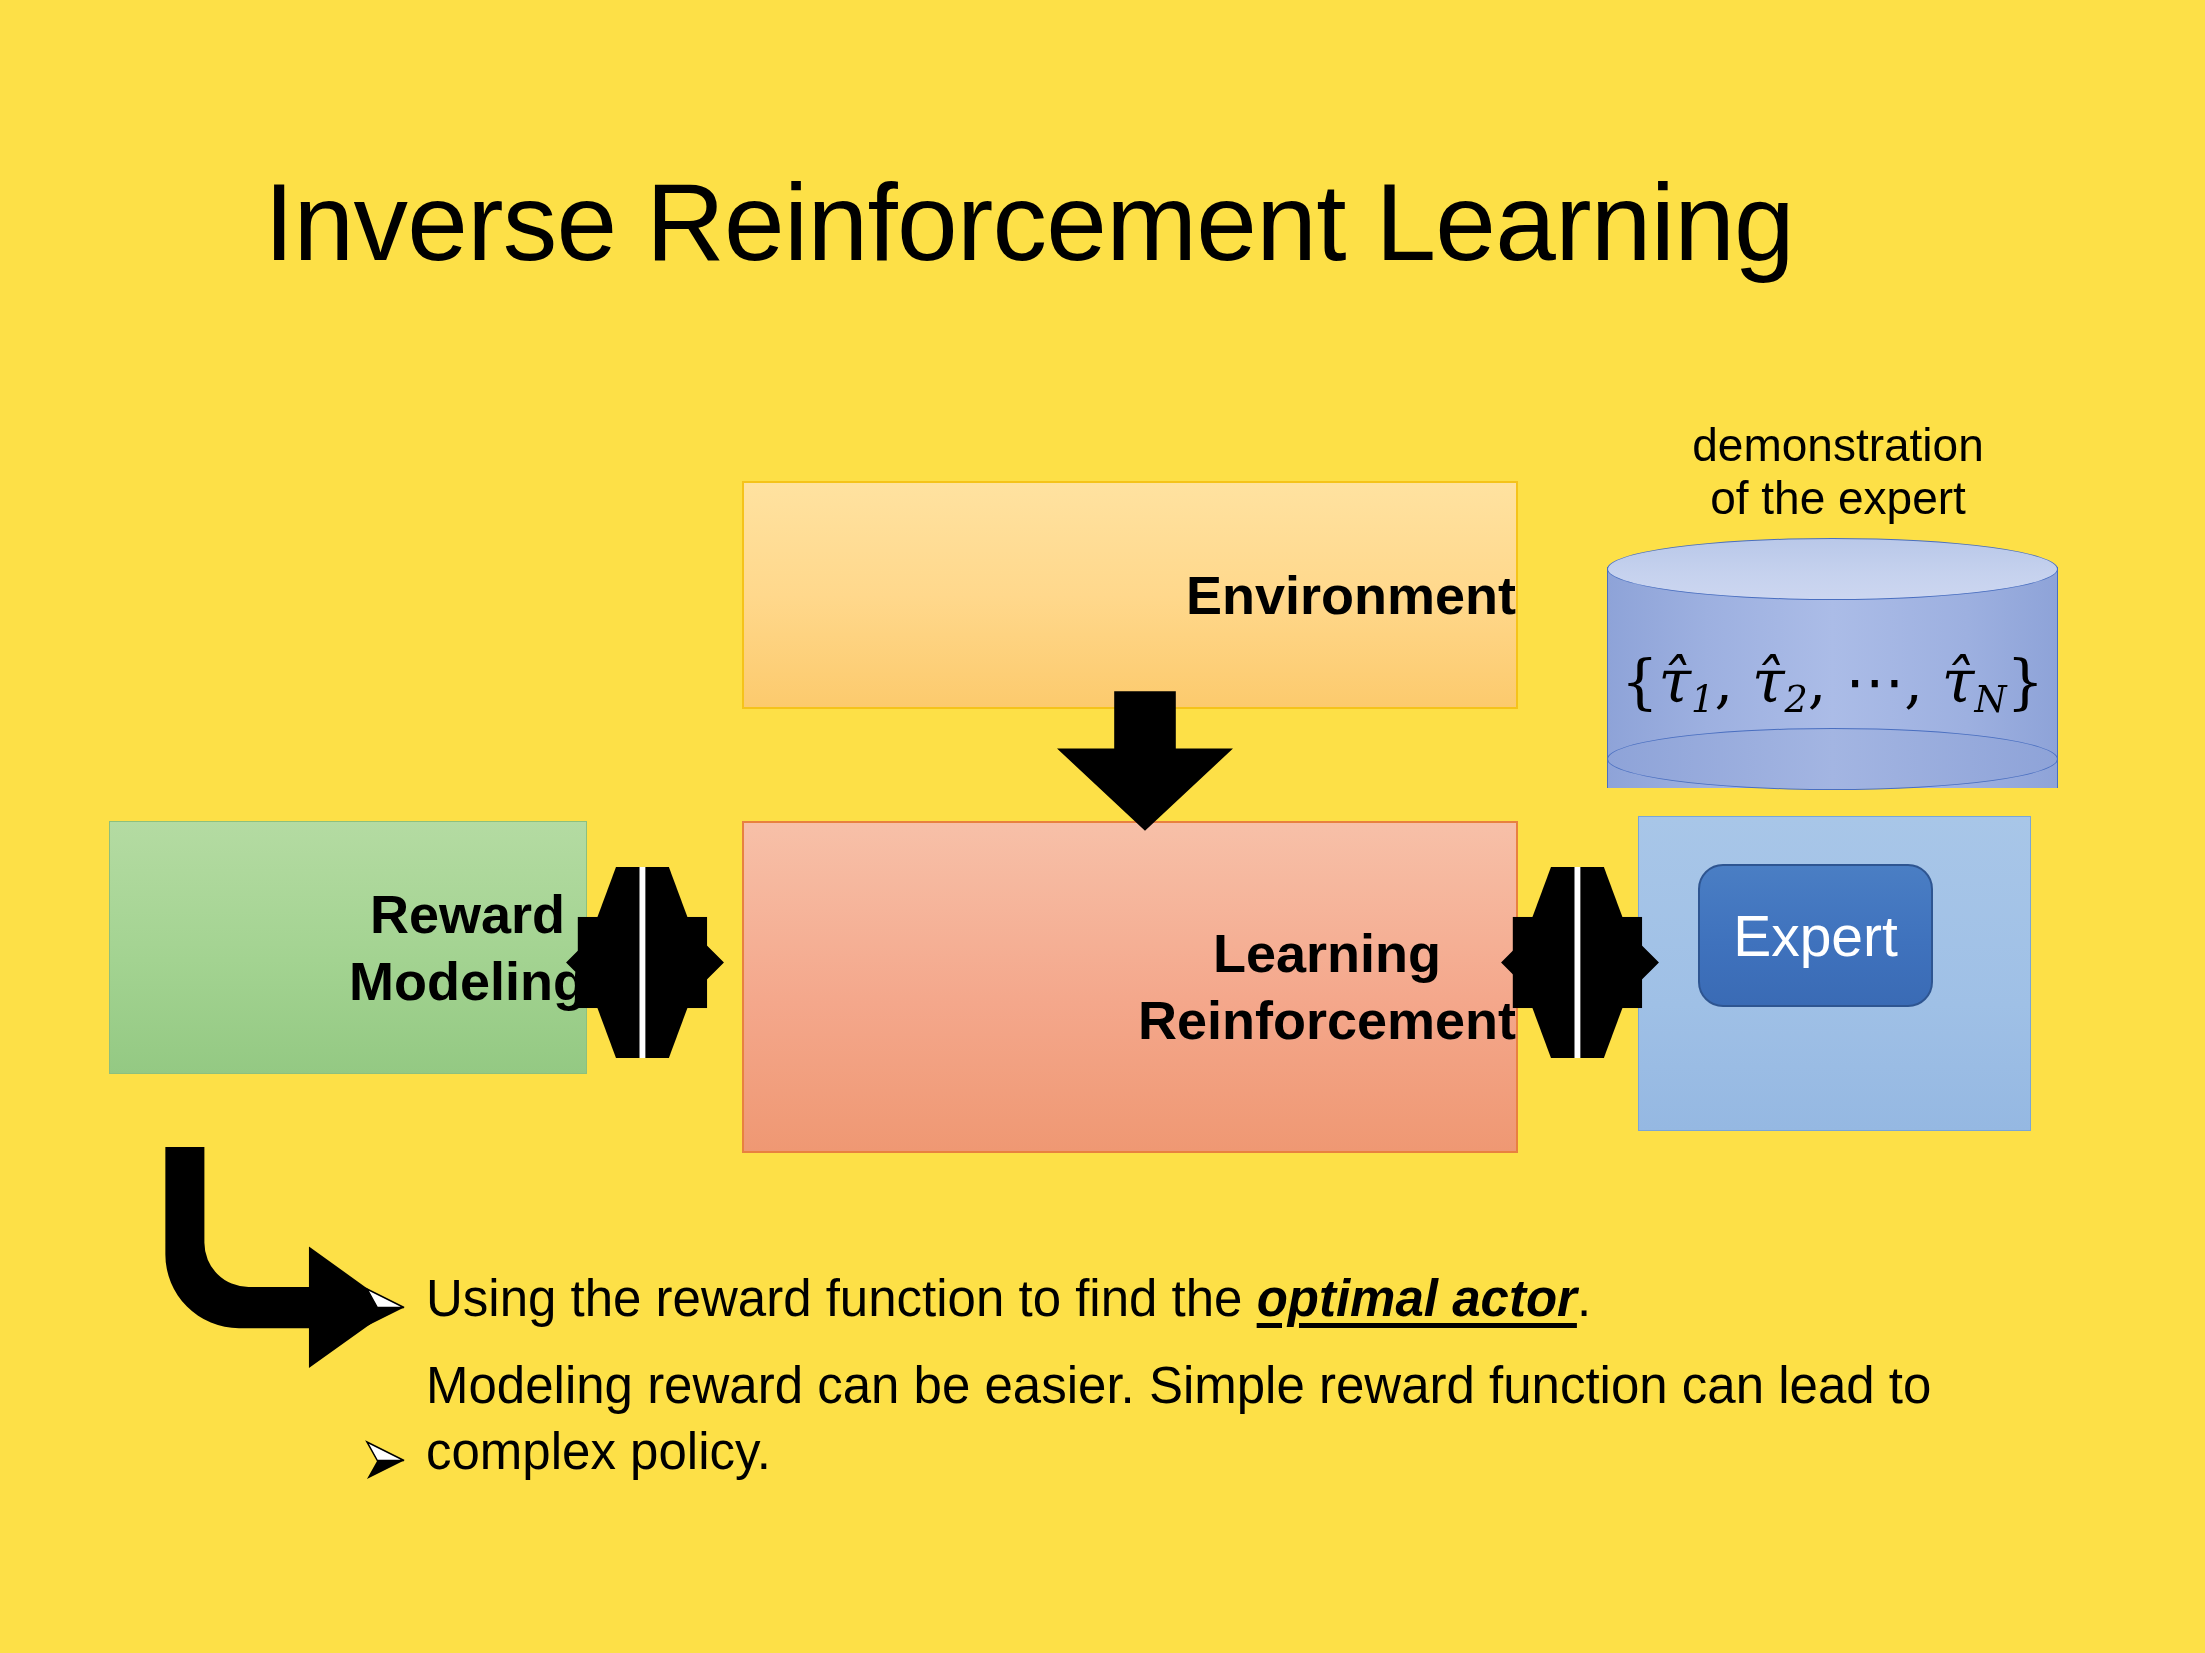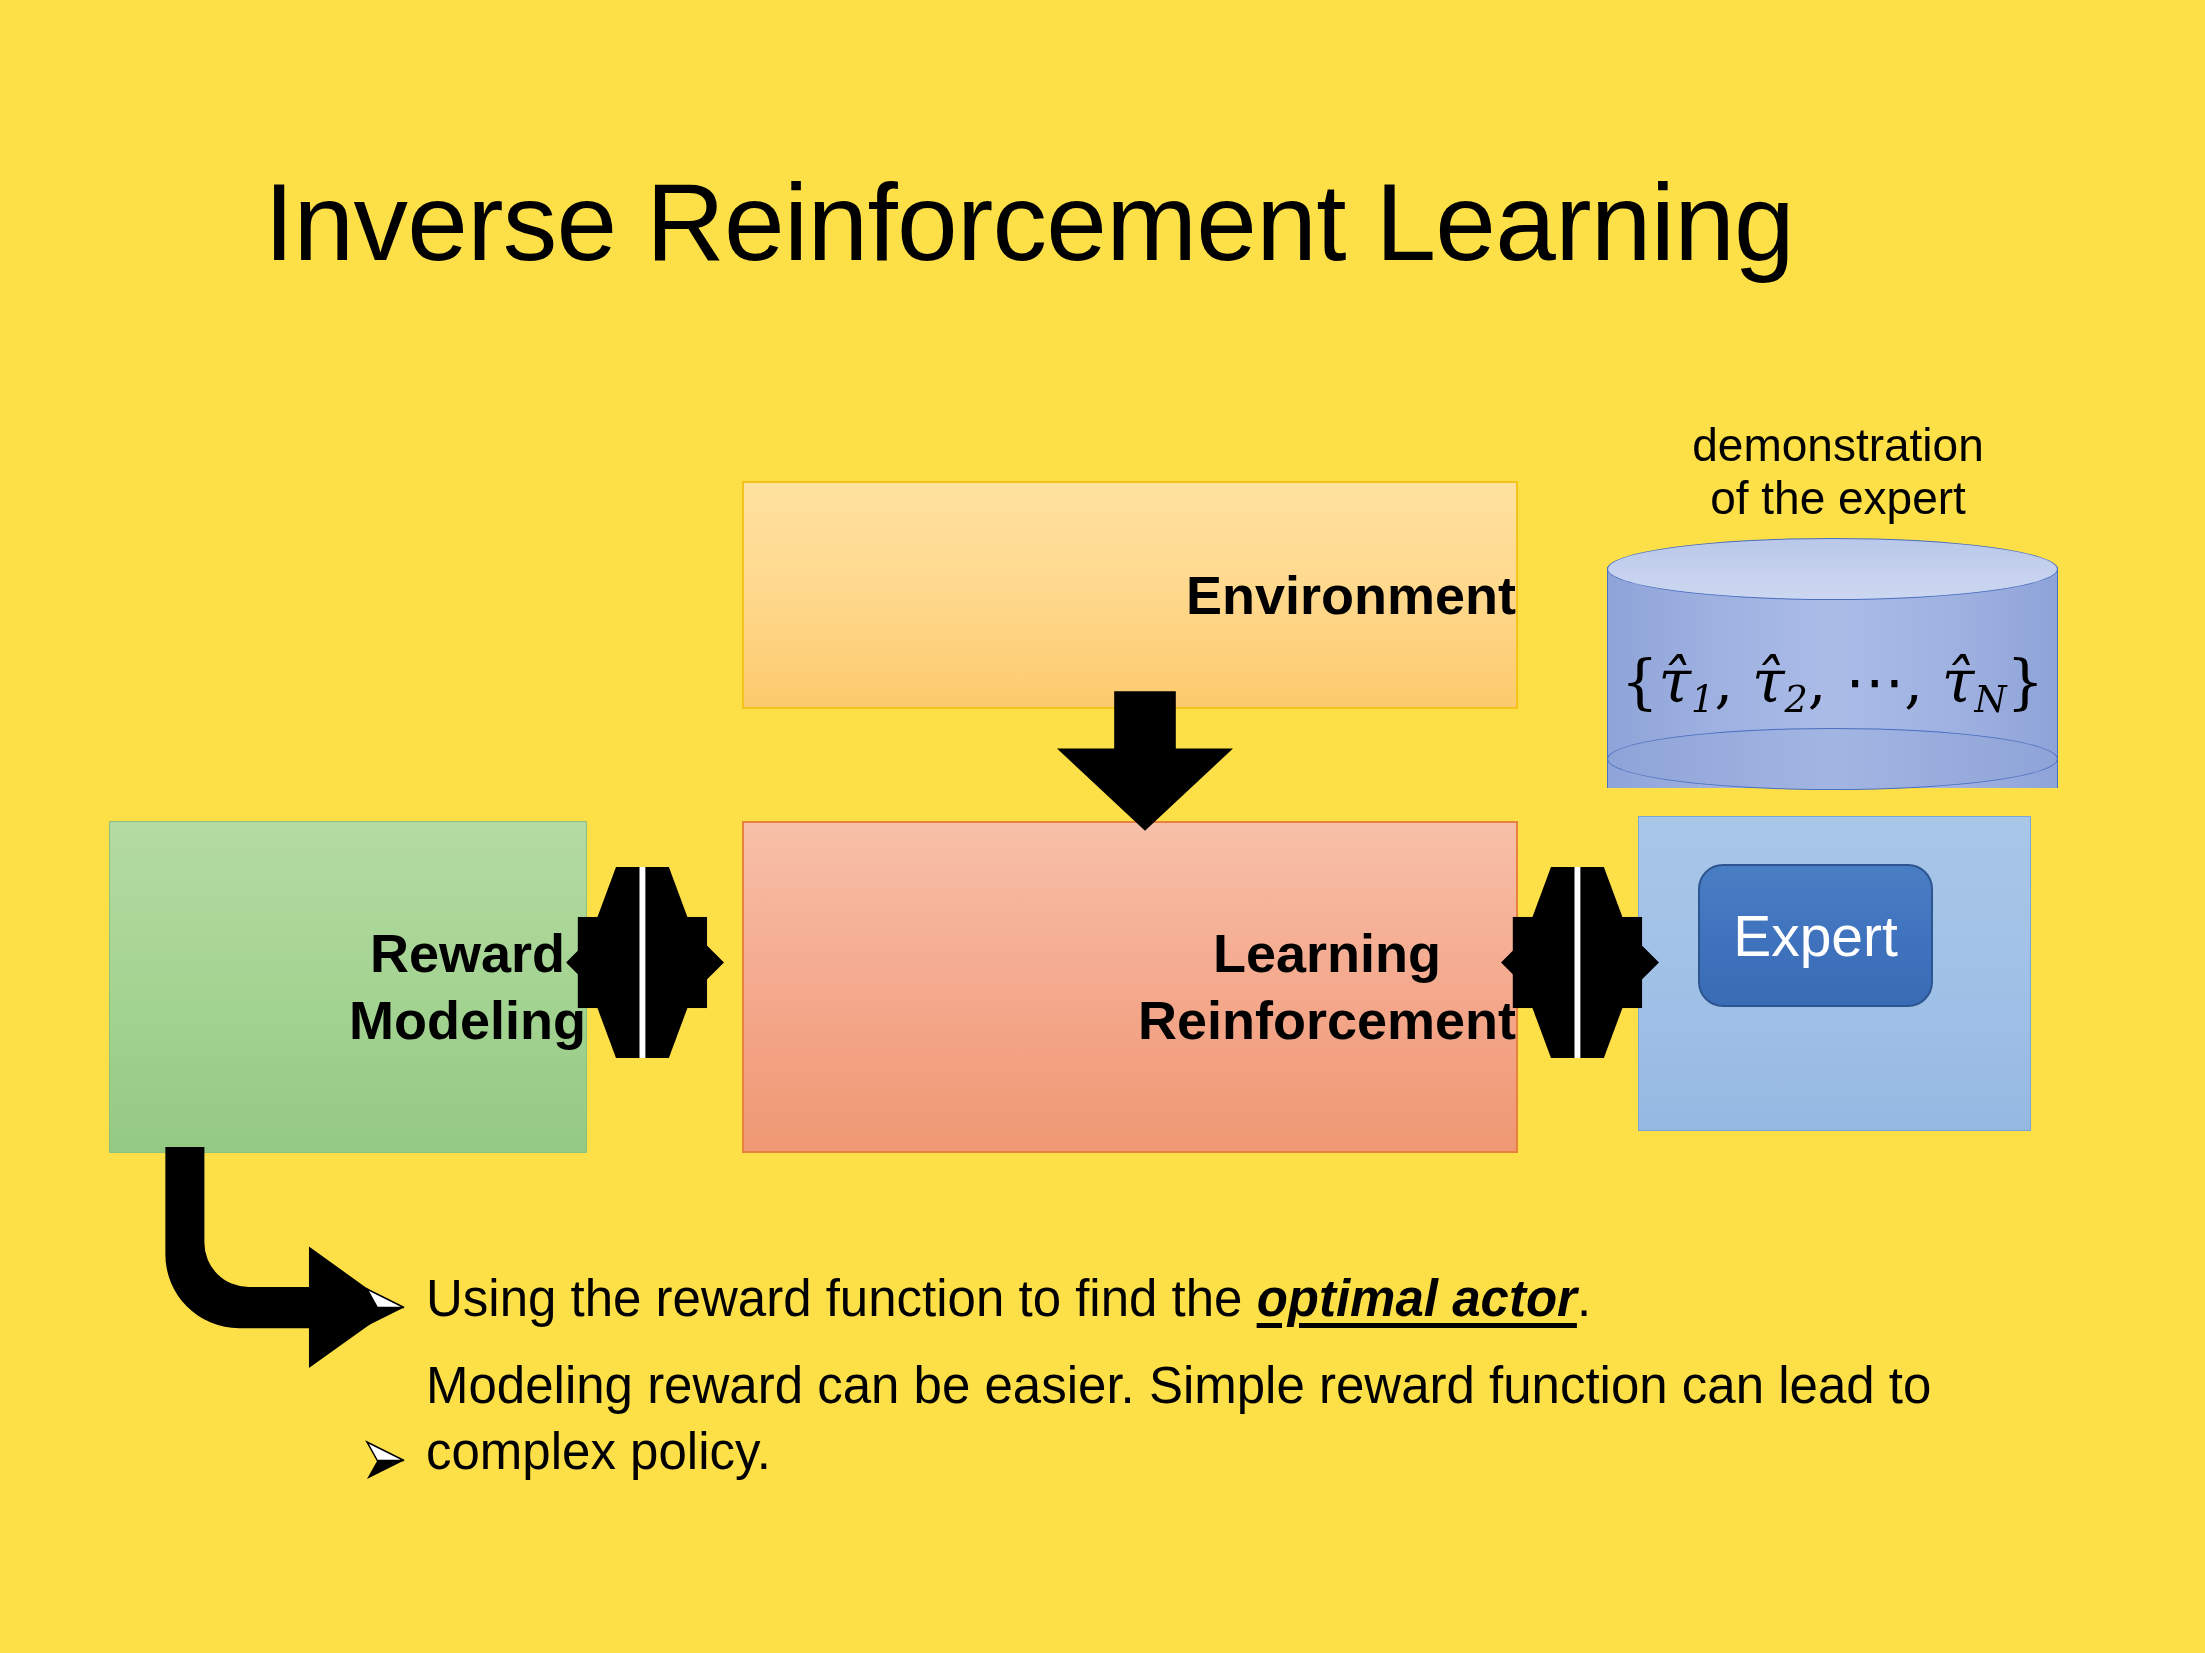--- a/index.html
+++ b/index.html
@@ -63,21 +63,21 @@
     height: 332px;
     background: linear-gradient(to bottom, #f7c0a8 0%, #f4a78b 55%, #ef9873 100%);
     border: 2.2px solid #e8813f;
     font-size: 54px;
   }
 
   #reward-box {
     left: 109px;
     top: 821px;
     width: 478px;
-    height: 332px;
+    height: 253px;
     background: linear-gradient(to bottom, #b4dba2 0%, #a3d391 55%, #94c983 100%);
     border: 1.5px solid #8dc07d;
     font-size: 54px;
     padding-left: 48px;
   }
 
   
   #expert-container {
     position: absolute;
     left: 1638px;

